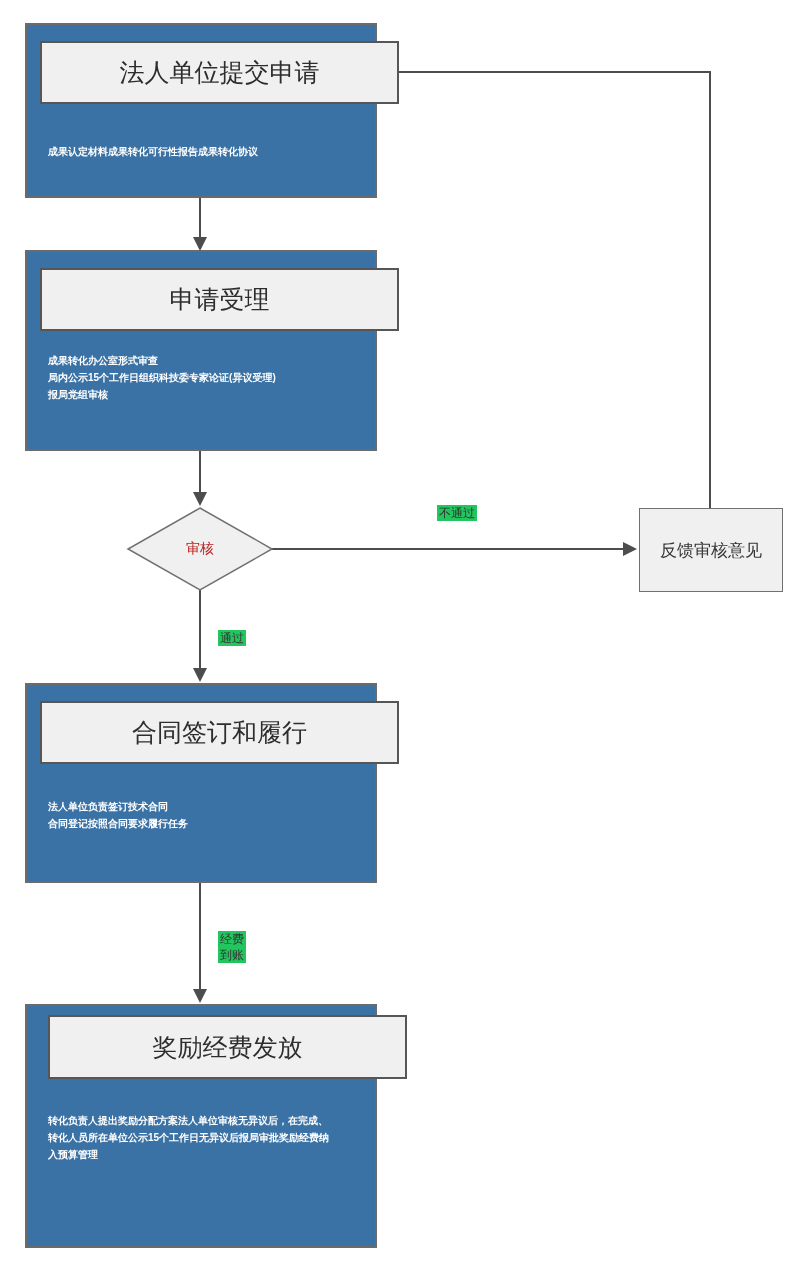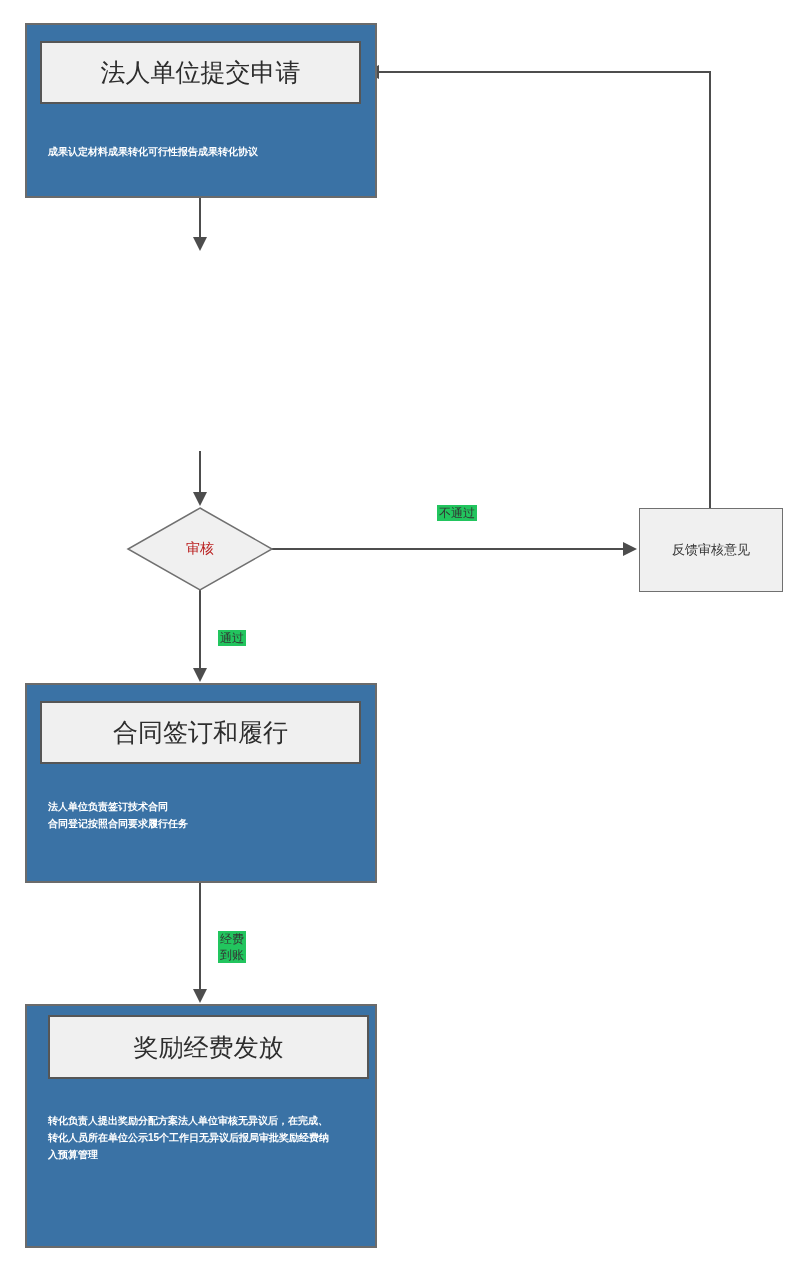--- a/index.html
+++ b/index.html
@@ -25,21 +25,21 @@
   
   .pbox {
     position: absolute;
     background: var(--box-fill, #3a72a5);
     border: 2px solid var(--box-border, #6b6b6b);
     box-sizing: border-box;
   }
   .pbox .hdr {
     position: absolute;
     left: 13px;
-    width: 321px;
+    width: 359px;
     top: 16px;
     height: 63px;
     background: var(--header-fill, #f0f0f0);
     border: 2px solid var(--header-border, #565656);
     box-sizing: border-box;
     display: flex;
     align-items: center;
     justify-content: center;
     font-size: 25px;
     color: var(--header-text, #2d2d2d);
@@ -85,21 +85,21 @@
     left: 639px;
     top: 508px;
     width: 144px;
     height: 84px;
     background: var(--shape-fill, #f0f0f0);
     border: 1px solid var(--shape-border, #707070);
     box-sizing: border-box;
     display: flex;
     align-items: center;
     justify-content: center;
-    font-size: 13px;
+    font-size: 17px;
     color: #333333;
   }
   
   .edge-label {
     position: absolute;
     font-size: 12px;
     color: #333333;
     background: #22c55e;
     line-height: 16px;
     white-space: pre-line;
@@ -135,20 +135,26 @@
     <polygon points="365,72 379,65 379,79" style="fill:var(--line-color,#4d4d4d)"></polygon>
 
     <polygon points="200,508 272,549 200,590 128,549" style="fill:var(--shape-fill,#f0f0f0);stroke:var(--shape-border,#707070);stroke-width:1.5"></polygon>
   </svg>
 
   <div class="pbox" id="box1">
     <div class="hdr">法人单位提交申请</div>
     <div class="pbody">成果认定材料成果转化可行性报告成果转化协议</div>
   </div>
 
+  <div class="pbox" id="box2">
+    <div class="hdr">申请受理</div>
+    <div class="pbody">成果转化办公室形式审查
+局内公示15个工作日组织科技委专家论证(异议受理)
+报局党组审核</div>
+  </div>
 
   <div class="diamond-label">审核</div>
 
   <div class="fbox">反馈审核意见</div>
 
   <div class="edge-label" id="lbl-fail">不通过</div>
   <div class="edge-label" id="lbl-pass">通过</div>
   <div class="edge-label" id="lbl-funds">经费
 到账</div>
 

